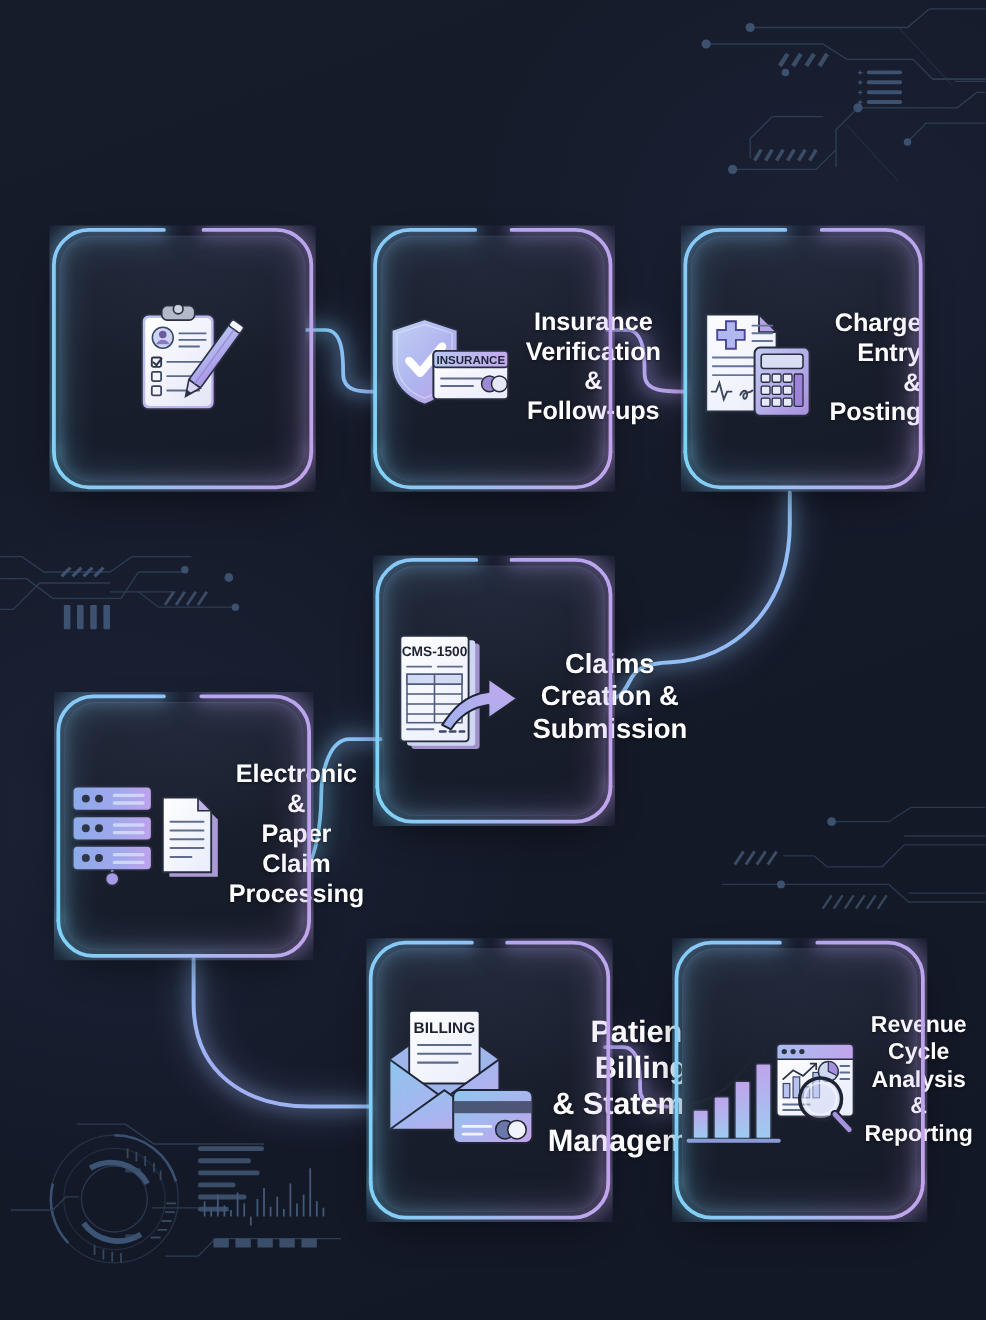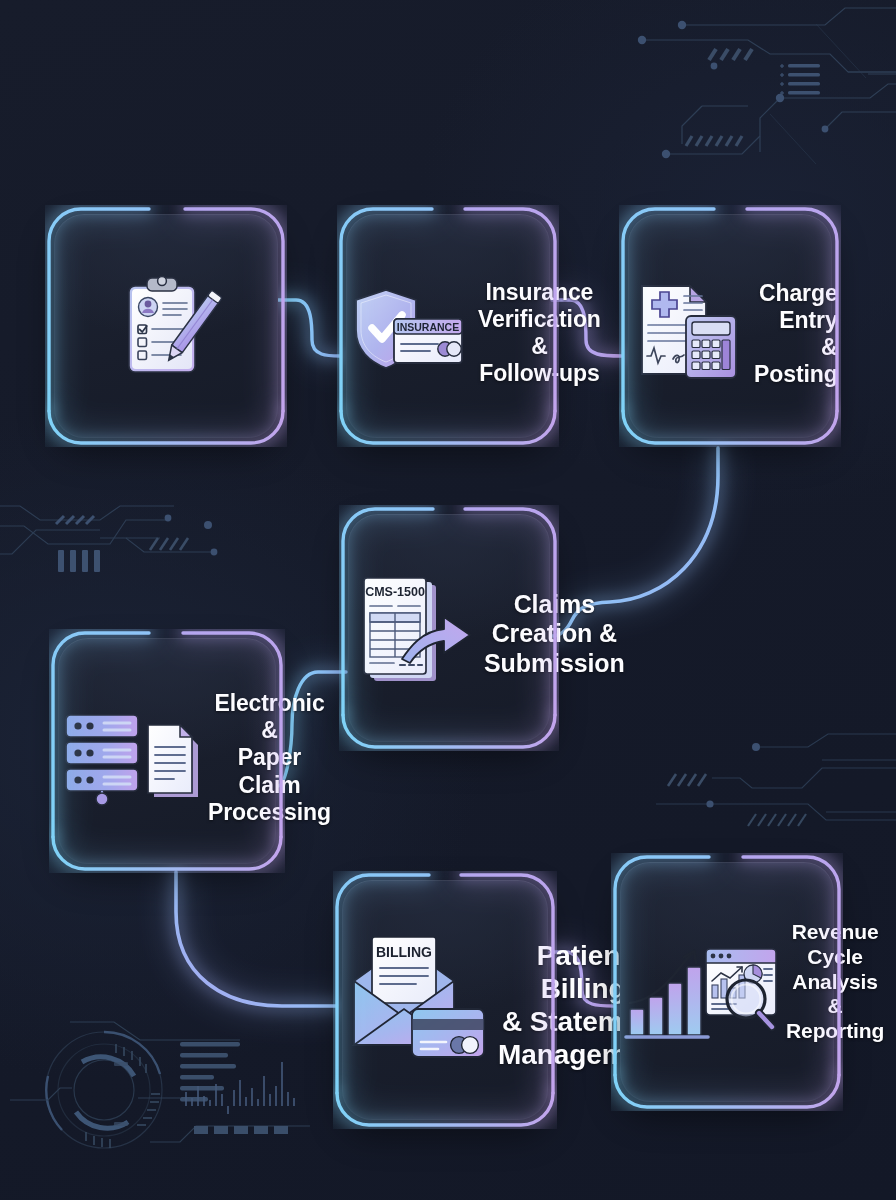--- a/index.html
+++ b/index.html
@@ -52,21 +52,21 @@
     padding:0 8px;
     white-space:pre-line;
   }
 
   
   #card-0{ left:54px;  top:214px; width:224px; height:224px; }
   #card-1{ left:346px; top:214px; width:204px; height:224px; }
   #card-2{ left:628px; top:214px; width:204px; height:224px; }
   #card-3{ left:348px; top:514px; width:202px; height:228px; }
   #card-4{ left:58px;  top:638px; width:218px; height:226px; }
-  #card-5{ left:342px; top:880px; width:206px; height:240px; }
+  #card-5{ left:342px; top:862px; width:206px; height:240px; }
   #card-6{ left:620px; top:862px; width:214px; height:240px; }
 
   #card-0 .icon-wrap{ height:120px; padding-top:8px; }
   #card-0 .card-label{ font-size:23px; margin-top:14px; }
   #card-1 .icon-wrap{ height:112px; padding-top:12px; }
   #card-1 .card-label{ font-size:23px; margin-top:14px; }
   #card-2 .icon-wrap{ height:112px; padding-top:12px; }
   #card-2 .card-label{ font-size:23px; margin-top:16px;text-align:right; }
   #card-3 .icon-wrap{ height:122px; padding-top:6px;justify-content:center; }
   #card-3 .card-label{ font-size:25px; margin-top:12px; }

